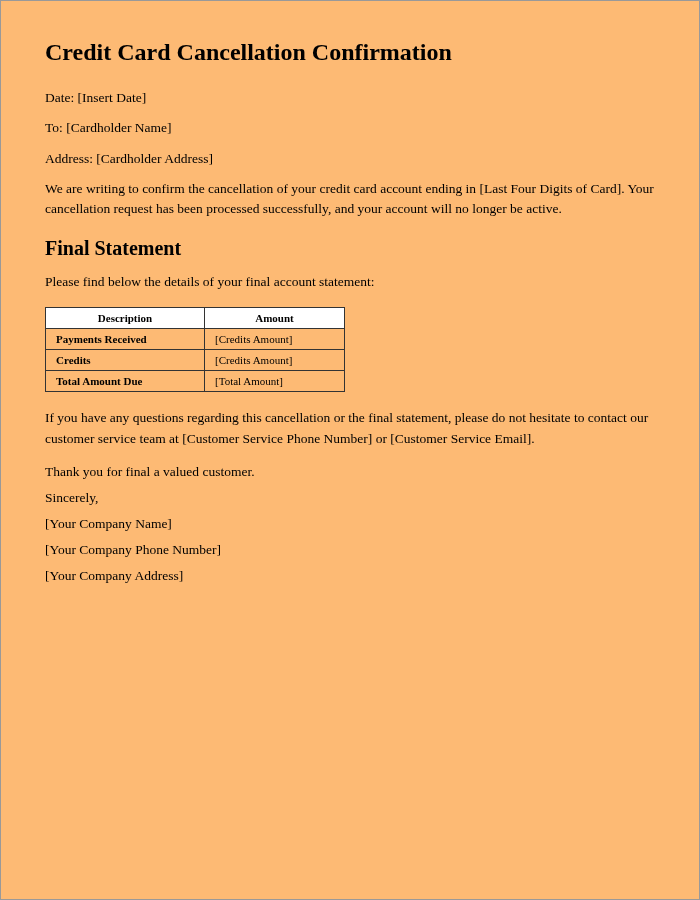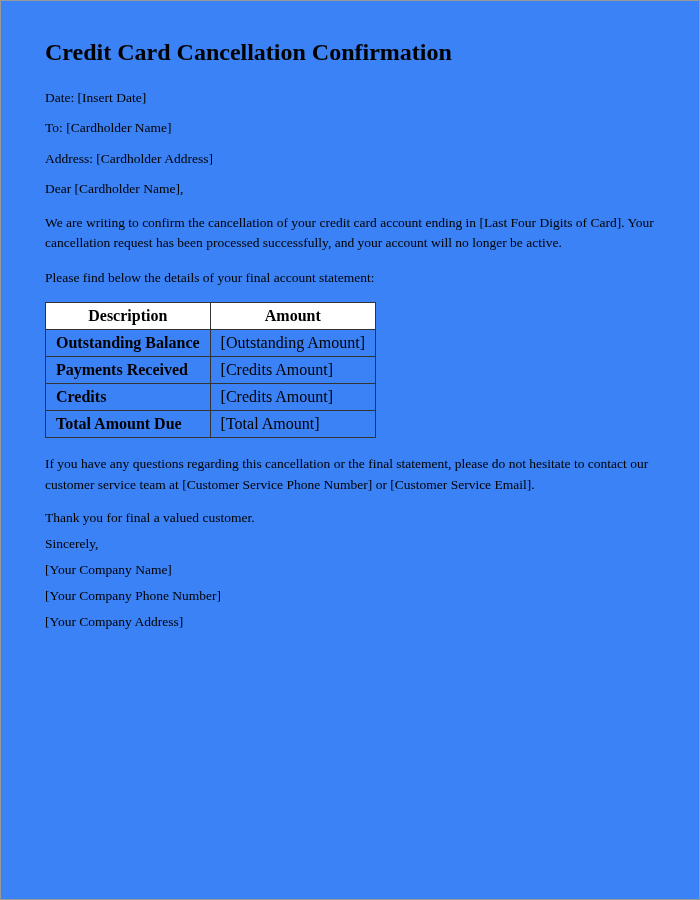--- a/index.html
+++ b/index.html
@@ -13,21 +13,21 @@
       display: flex;
       justify-content: center;
       align-items: center;
       min-height: 100vh;
       font-family: 'Times New Roman', Times, serif;
     }
 
     .page-container {
       width: 700px;
       min-height: 900px;
-      background: #3b82f6;
+      background: #fdba74;
       border: 1px solid #999;
       padding: 36px 44px 44px 44px;
       position: relative;
     }
 
     .doc-title {
       font-size: 24px;
       font-weight: bold;
       margin-bottom: 20px;
       line-height: 1.3;
@@ -61,21 +61,21 @@
     .statement-table {
       border-collapse: collapse;
       margin-bottom: 16px;
       min-width: 300px;
     }
 
     .statement-table th,
     .statement-table td {
       border: 1px solid #333;
       padding: 4px 10px;
-      font-size: 16px;
+      font-size: 11px;
       font-family: 'Times New Roman', Times, serif;
     }
 
     .statement-table th {
       font-weight: bold;
       text-align: center;
       background: #fff;
     }
 
     .statement-table td:first-child {
@@ -102,39 +102,35 @@
 <body>
 
 <div class="page-container">
 
   <h1 class="doc-title">Credit Card Cancellation Confirmation</h1>
 
   <p class="meta-line">Date: [Insert Date]</p>
   <p class="meta-line">To: [Cardholder Name]</p>
   <p class="meta-line">Address: [Cardholder Address]</p>
 
-  <p class="body-text">Dear [Cardholder Name],</p>
 
   <p class="body-text">We are writing to confirm the cancellation of your credit card account ending in [Last Four Digits of Card]. Your cancellation request has been processed successfully, and your account will no longer be active.</p>
 
+  <h2 class="section-heading">Final Statement</h2>
 
   <p class="intro-text">Please find below the details of your final account statement:</p>
 
   <table class="statement-table">
     <thead>
       <tr>
         <th>Description</th>
         <th>Amount</th>
       </tr>
     </thead>
     <tbody id="table-body">
-    <tr>
-          <td>Outstanding Balance</td>
-          <td>[Outstanding Amount]</td>
-        </tr>
         <tr>
           <td>Payments Received</td>
           <td>[Credits Amount]</td>
         </tr>
         <tr>
           <td>Credits</td>
           <td>[Credits Amount]</td>
         </tr>
         <tr>
           <td>Total Amount Due</td>

